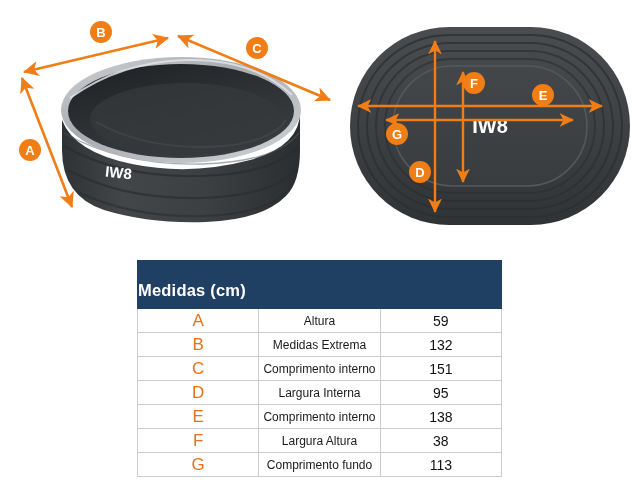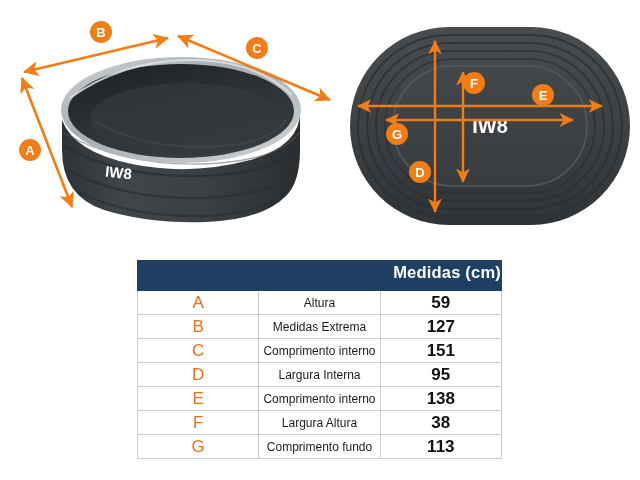--- a/index.html
+++ b/index.html
@@ -52,22 +52,22 @@
     width: 365px;
     border-collapse: collapse;
     table-layout: fixed;
     background: #ffffff;
   }
   .measure-table .title-row th {
     background: #1f3f63;
     color: #ffffff;
     font-size: 16.5px;
     font-weight: bold;
-    text-align: right;
-    padding: 2px 0 8px 0;
+    text-align: left;
+    padding: 20px 0 8px 0;
     letter-spacing: 0.2px;
     border: 1px solid #1f3f63;
     margin-top: 48px;
   }
   .measure-table td {
     border: 1px solid #c9ccd1;
     padding: 1px 0;
     height: 21px;
     vertical-align: middle;
   }
@@ -84,22 +84,22 @@
     color: #1a1a1a;
     font-size: 12px;
     font-weight: normal;
     padding-left: 4px;
     padding-right: 4px;
   }
   .measure-table td.cell-value {
     width: 104px;
     text-align: center;
     color: #111111;
-    font-size: 17px;
-    font-weight: bold;
+    font-size: 14px;
+    font-weight: normal;
   }
 
   
 </style>
 </head>
 <body>
 
 <div class="stage">
 
   <div class="diagram diagram-perspective">
@@ -244,21 +244,21 @@
     </thead>
     <tbody>
       <tr>
         <td class="cell-key">A</td>
         <td class="cell-label">Altura</td>
         <td class="cell-value">59</td>
       </tr>
       <tr>
         <td class="cell-key">B</td>
         <td class="cell-label">Medidas Extrema</td>
-        <td class="cell-value">127</td>
+        <td class="cell-value">132</td>
       </tr>
       <tr>
         <td class="cell-key">C</td>
         <td class="cell-label">Comprimento interno</td>
         <td class="cell-value">151</td>
       </tr>
       <tr>
         <td class="cell-key">D</td>
         <td class="cell-label">Largura Interna</td>
         <td class="cell-value">95</td>

